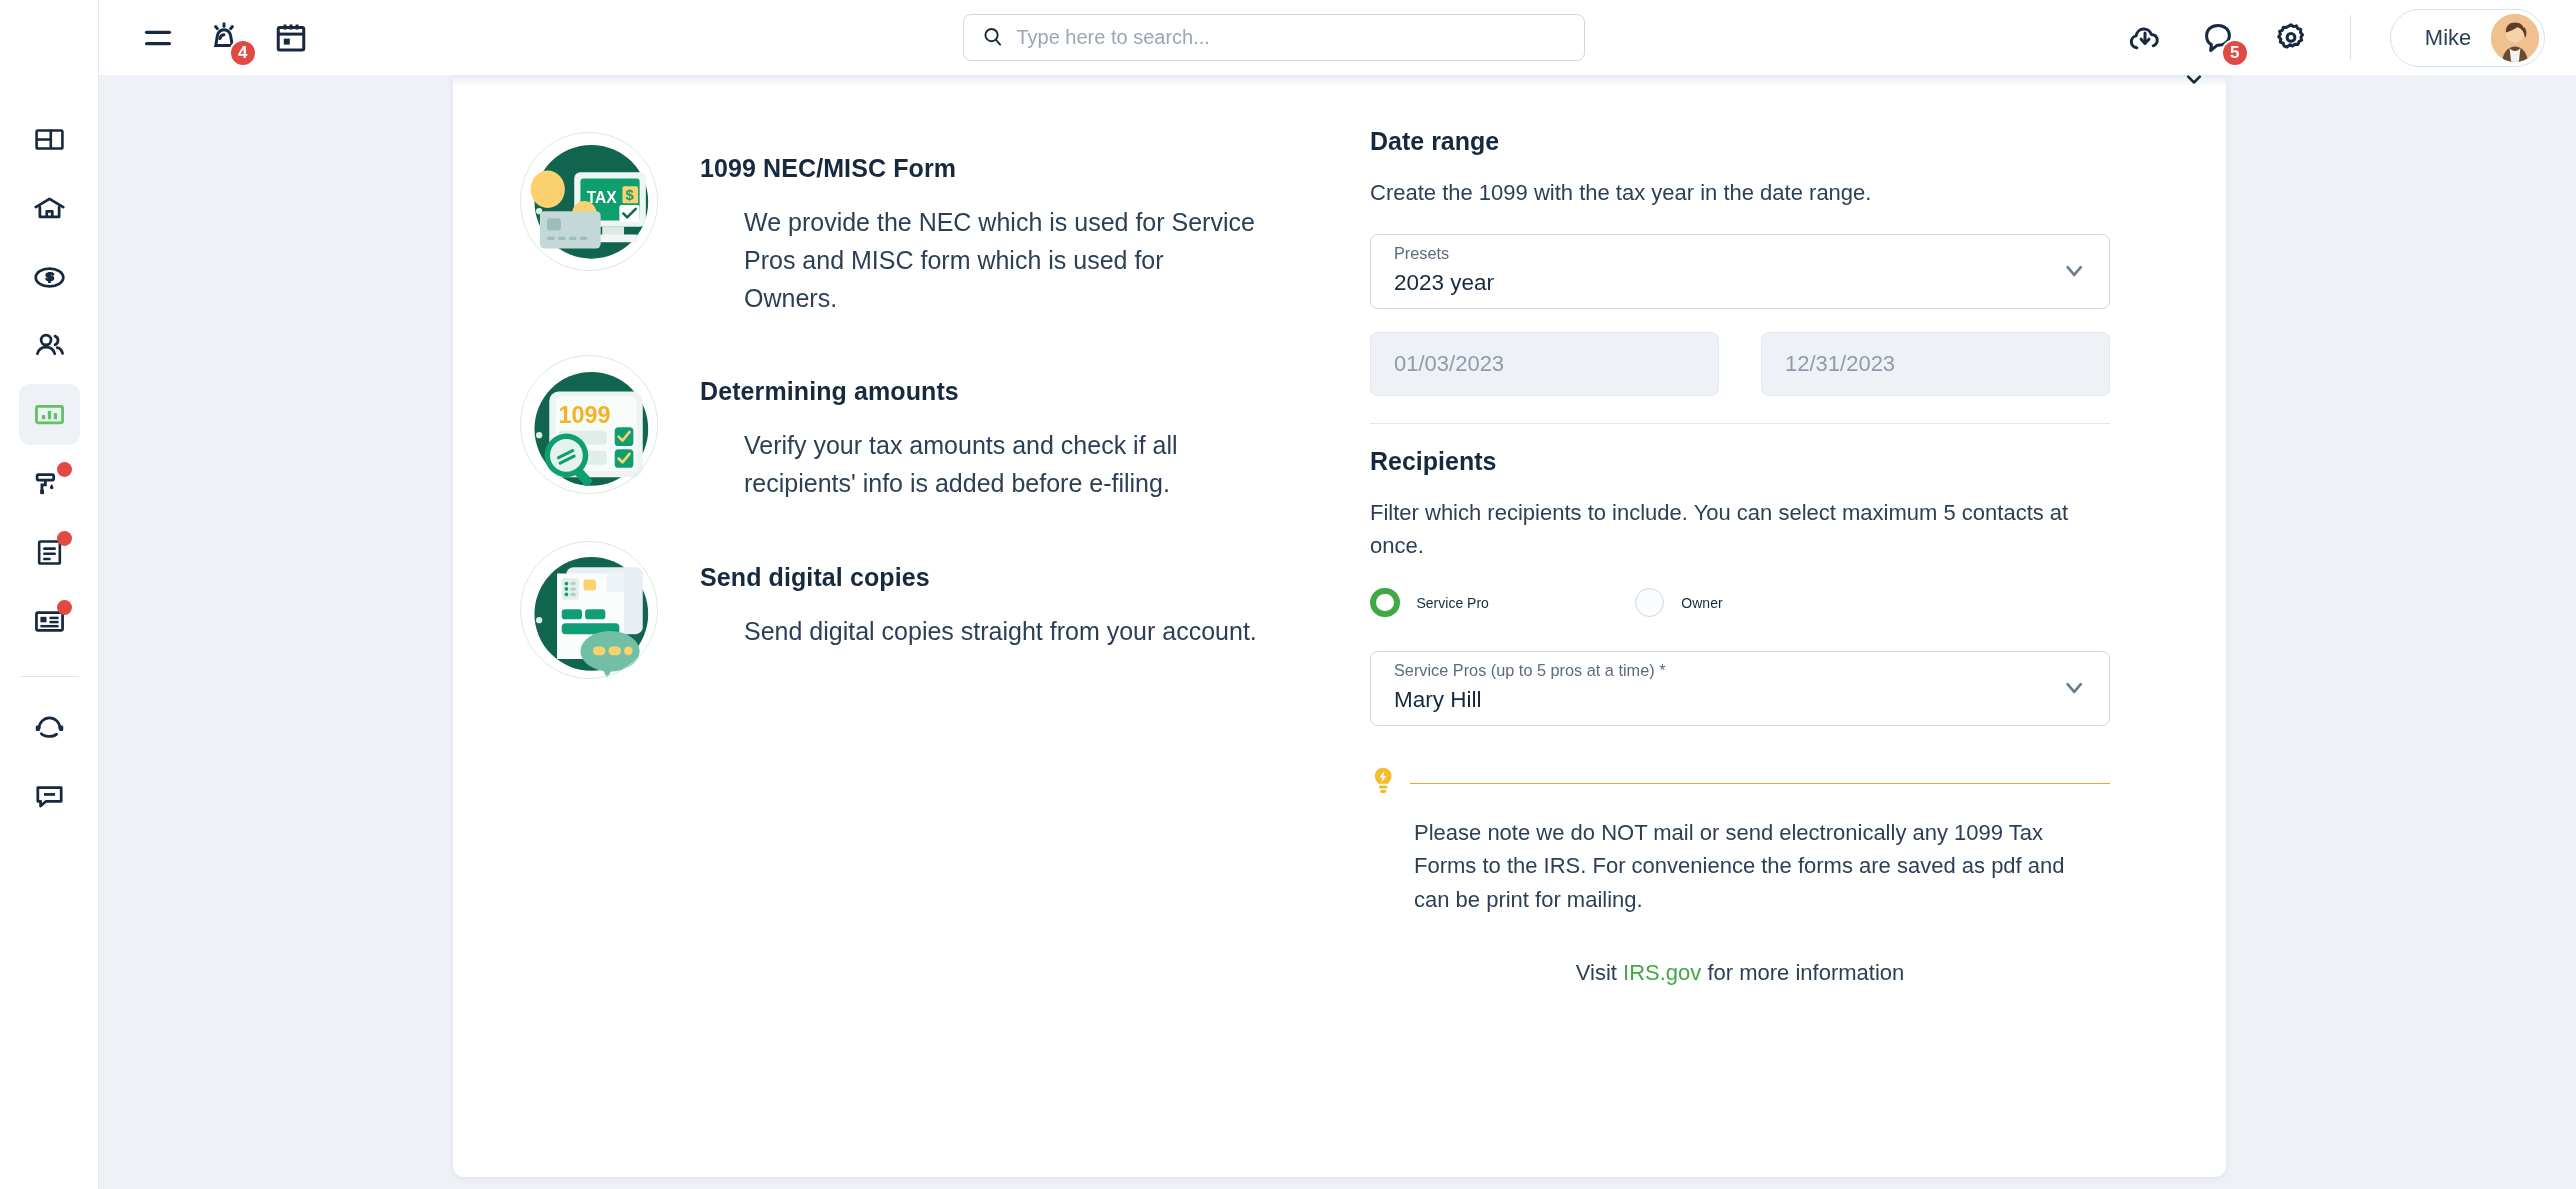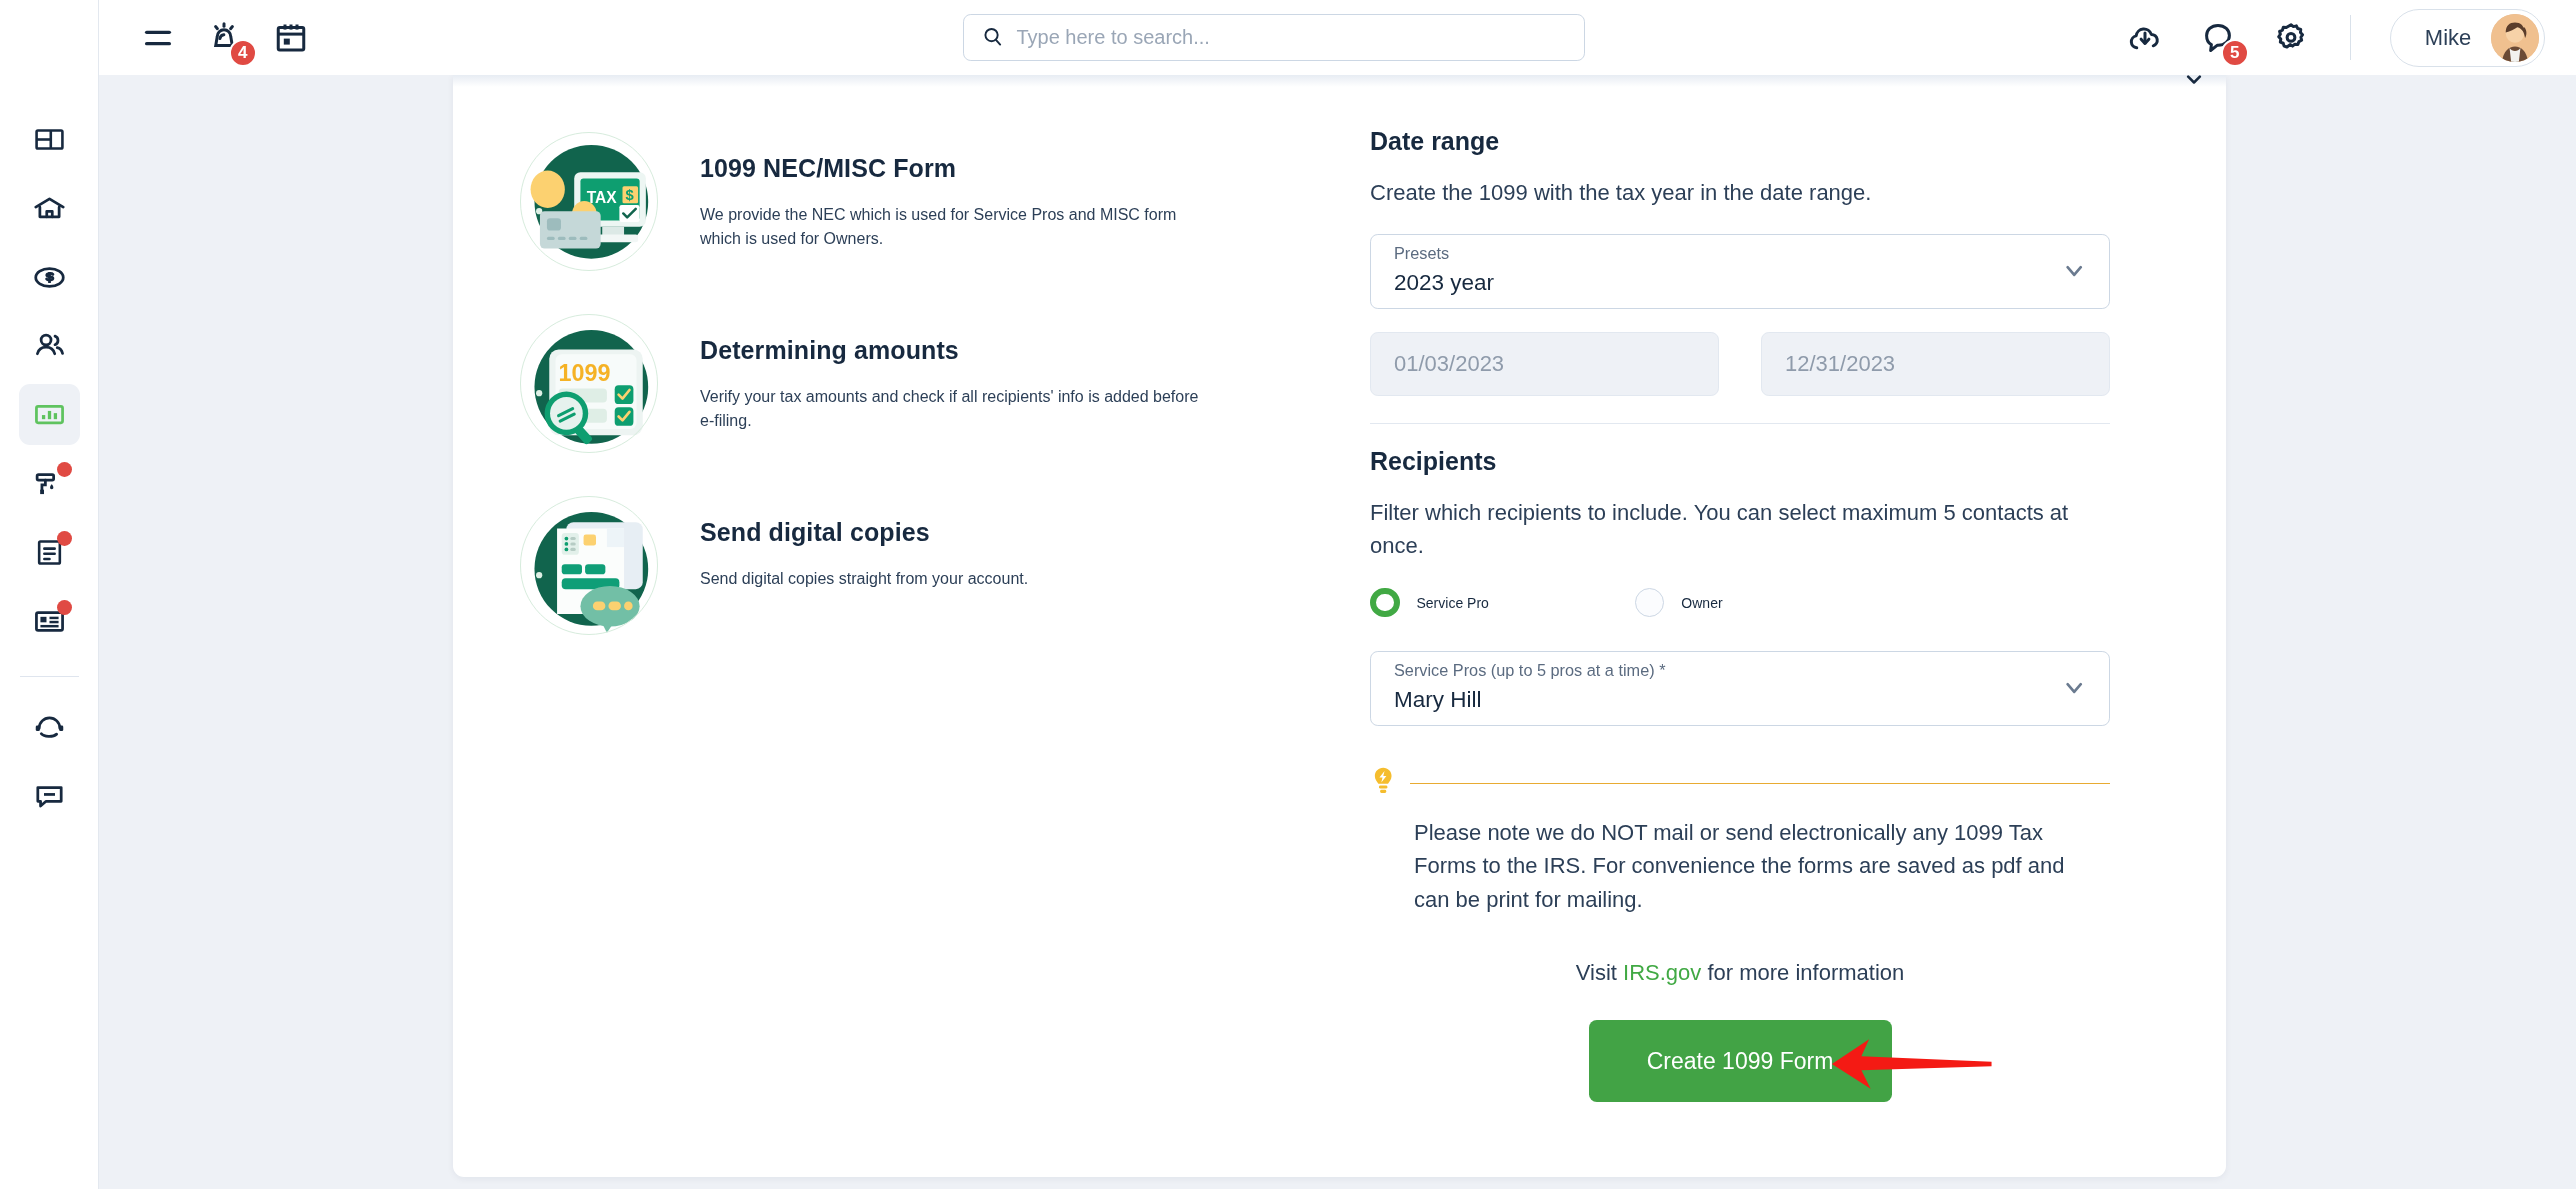--- a/index.html
+++ b/index.html
@@ -137,21 +137,21 @@
   .feat-ring {
     position: absolute; inset: 4.7px;
     border: 0.8px solid #d7ecdd; border-radius: 50%;
   }
   .feat-text { padding-top: 26.4px; }
   .feat-title {
     font-size: 25px; font-weight: bold; color: #17293f;
     margin-bottom: 20px; letter-spacing: 0.1px;
   }
   .feat-desc {
-    font-size: 16px; color: #2c3f57; line-height: 1.52; max-width: 513px;
+    font-size: 25px; color: #2c3f57; line-height: 1.52; max-width: 513px; margin-left: 44px;
   }
 
   
   .form-col { width: 777px; padding: 40px 0 0 0; }
   .sec-title { font-size: 25px; font-weight: bold; color: #17293f; }
   .sec-desc { font-size: 22px; color: #2c3f57; line-height: 1.5; margin-top: 20px; max-width: 700px; }
 
   .select-field {
     position: relative;
     width: 740px; height: 75px;
@@ -597,27 +597,19 @@
               </span>
               <span class="callout-rule"></span>
             </div>
             <div class="callout-text">Please note we do NOT mail or send electronically any 1099 Tax Forms to the IRS. For convenience the forms are saved as pdf and can be print for mailing.</div>
           </div>
 
           <div class="visit-line">
             <span>Visit </span><a class="visit-link">IRS.gov</a><span> for more information</span>
           </div>
 
-          <div class="cta-wrap">
-            <button class="cta">Create 1099 Form</button>
-            <span class="cta-arrow">
-              <svg width="171" height="62" viewBox="0 0 220 80">
-                <path d="M212 37 L44 30 L54 8 L6 40 L56 72 L44 48 L212 43 Z" fill="#f41a14"></path>
-              </svg>
-            </span>
-          </div>
 
         </div>
       </div>
     </section>
   </main>
 </div>
 
 
 </body></html>

